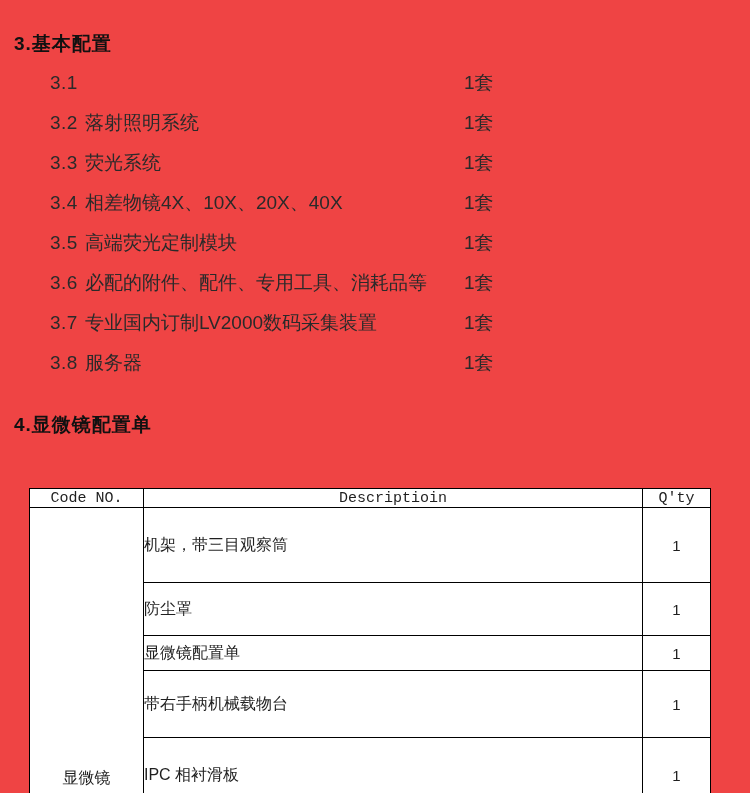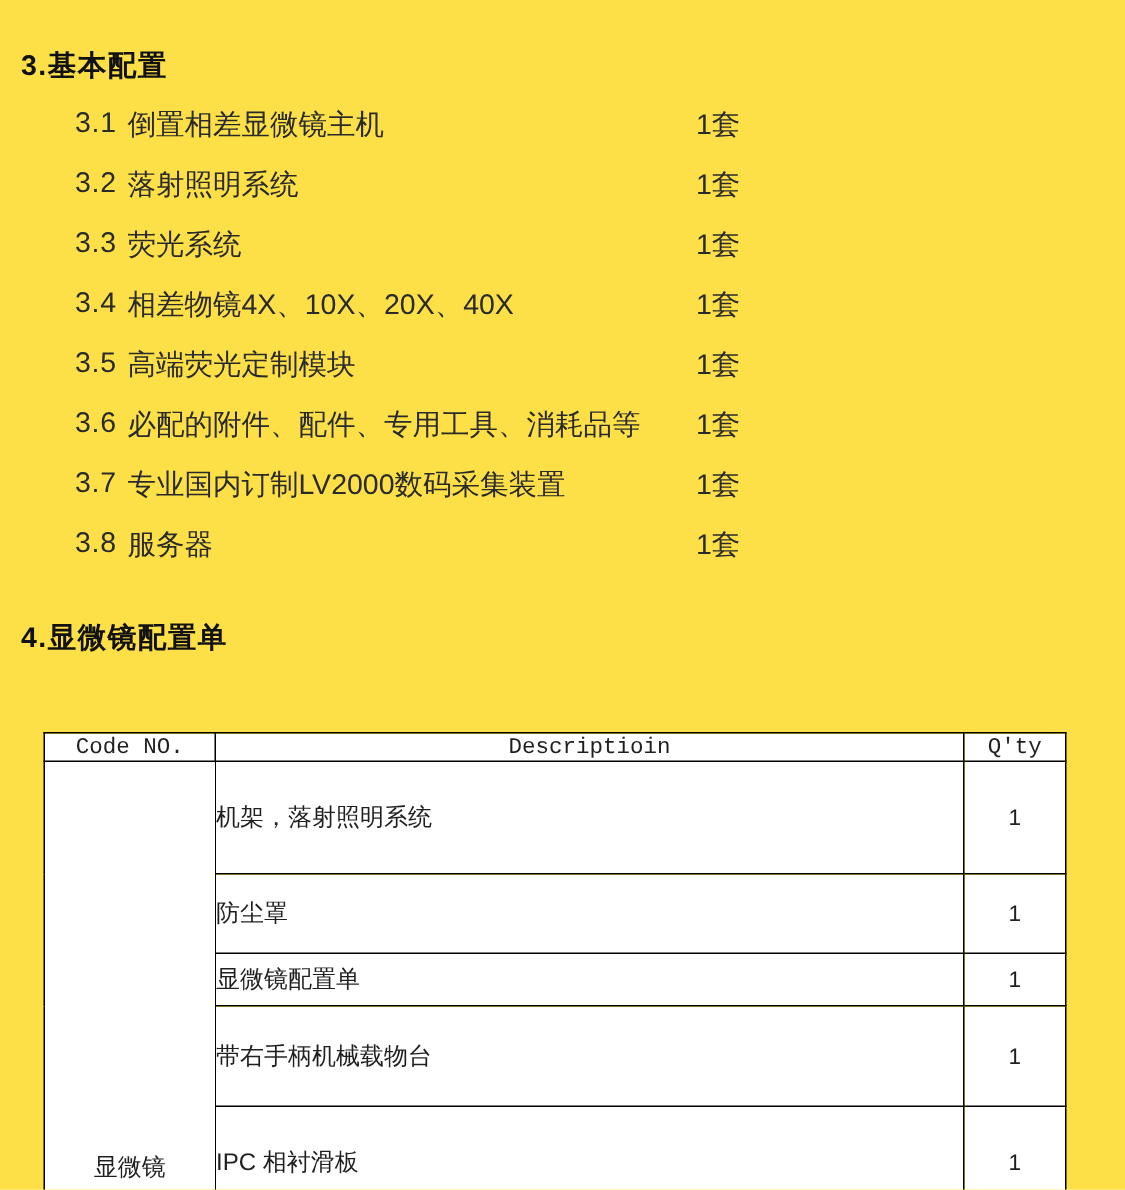--- a/index.html
+++ b/index.html
@@ -14,21 +14,21 @@
     position: relative;
     font-family: "Liberation Sans", sans-serif;
     color: #1f1f1f;
   }
   .page {
     position: absolute;
     inset: 0;
     width: 750px;
     height: 793px;
     overflow: hidden;
-    background: #fde047;
+    background: #ef4444;
   }
   .section-heading {
     position: absolute;
     left: 14px;
     font-size: 19px;
     font-weight: bold;
     color: #111111;
     letter-spacing: 1px;
     white-space: nowrap;
   }
@@ -124,21 +124,20 @@
 </head>
 <body>
 
 <div class="page">
 
   <div id="heading-basic" class="section-heading">3.基本配置</div>
 
   <div class="basic-items">
     <div class="basic-item">
       <span class="item-no">3.1</span>
-      <span class="item-label">倒置相差显微镜主机</span>
       <span class="item-qty">1套</span>
     </div>
     <div class="basic-item">
       <span class="item-no">3.2</span>
       <span class="item-label">落射照明系统</span>
       <span class="item-qty">1套</span>
     </div>
     <div class="basic-item">
       <span class="item-no">3.3</span>
       <span class="item-label">荧光系统</span>
@@ -182,21 +181,21 @@
     <tbody>
       <tr class="hdr-row">
         <th>Code NO.</th>
         <th>Descriptioin</th>
         <th>Q'ty</th>
       </tr>
       <tr class="row-frame">
         <td class="code-cell" rowspan="5">
           <div class="code-group-label">显微镜</div>
         </td>
-        <td class="desc-cell">机架，落射照明系统</td>
+        <td class="desc-cell">机架，带三目观察筒</td>
         <td class="qty-cell">1</td>
       </tr>
       <tr class="row-cover">
         <td class="desc-cell">防尘罩</td>
         <td class="qty-cell">1</td>
       </tr>
       <tr class="row-plate">
         <td class="desc-cell">显微镜配置单</td>
         <td class="qty-cell">1</td>
       </tr>

